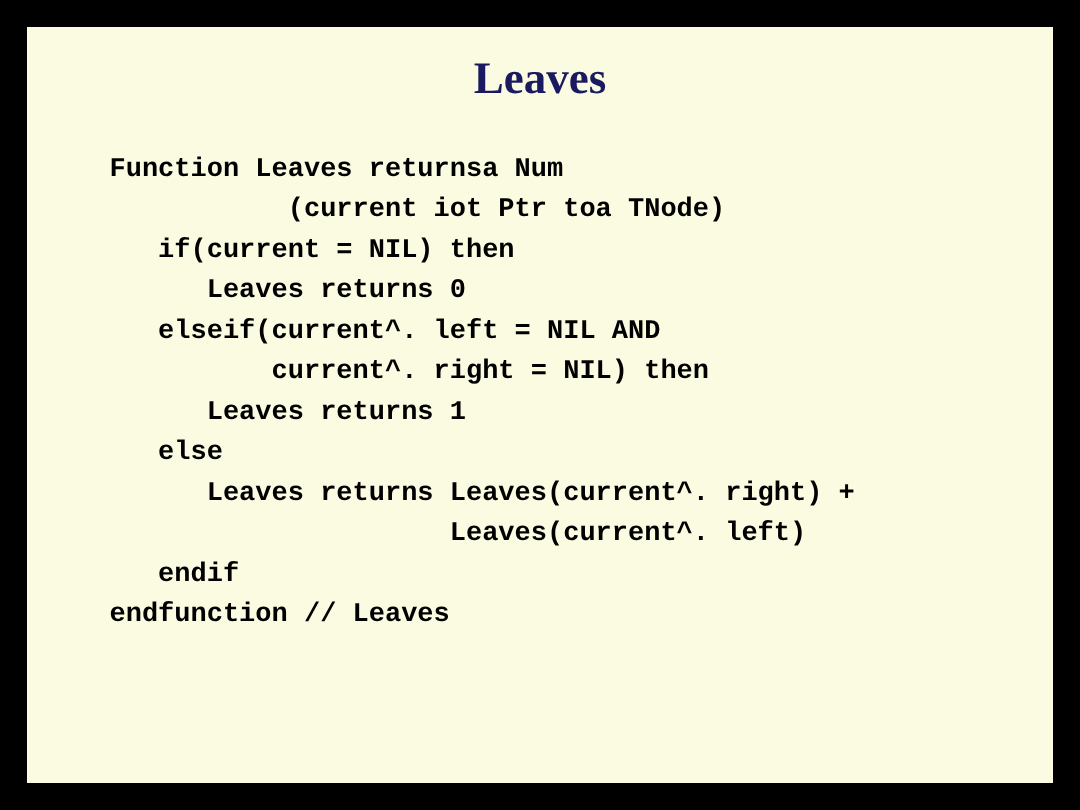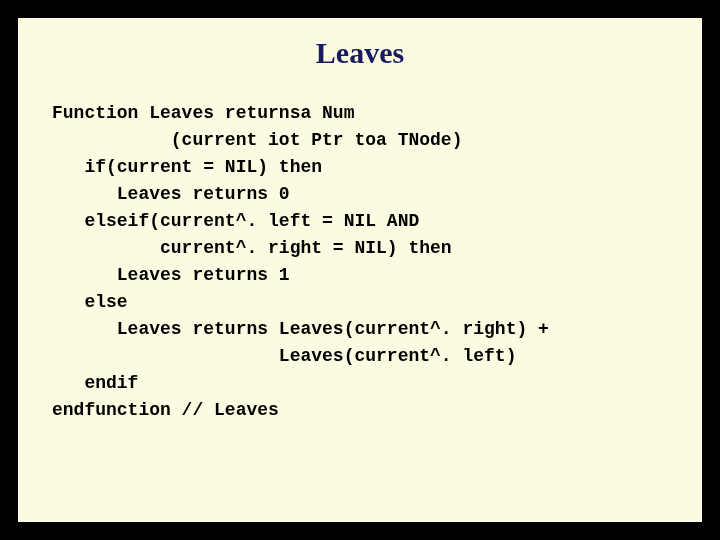--- a/index.html
+++ b/index.html
@@ -34,21 +34,21 @@
     color: #1a1a60;
     margin-bottom: 30px;
   }
   .code {
     font-family: 'Courier New', Courier, monospace;
     font-weight: bold;
     font-size: 18px;
     line-height: 1.5;
     color: #000;
     white-space: pre;
-    padding-left: 34px;
+    padding-left: 55px;
   }
 </style>
 </head>
 <body>
 
 <div class="outer-frame">
   <div class="slide">
     <div class="title">Leaves</div>
     <div class="code">Function Leaves returnsa Num
            (current iot Ptr toa TNode)

